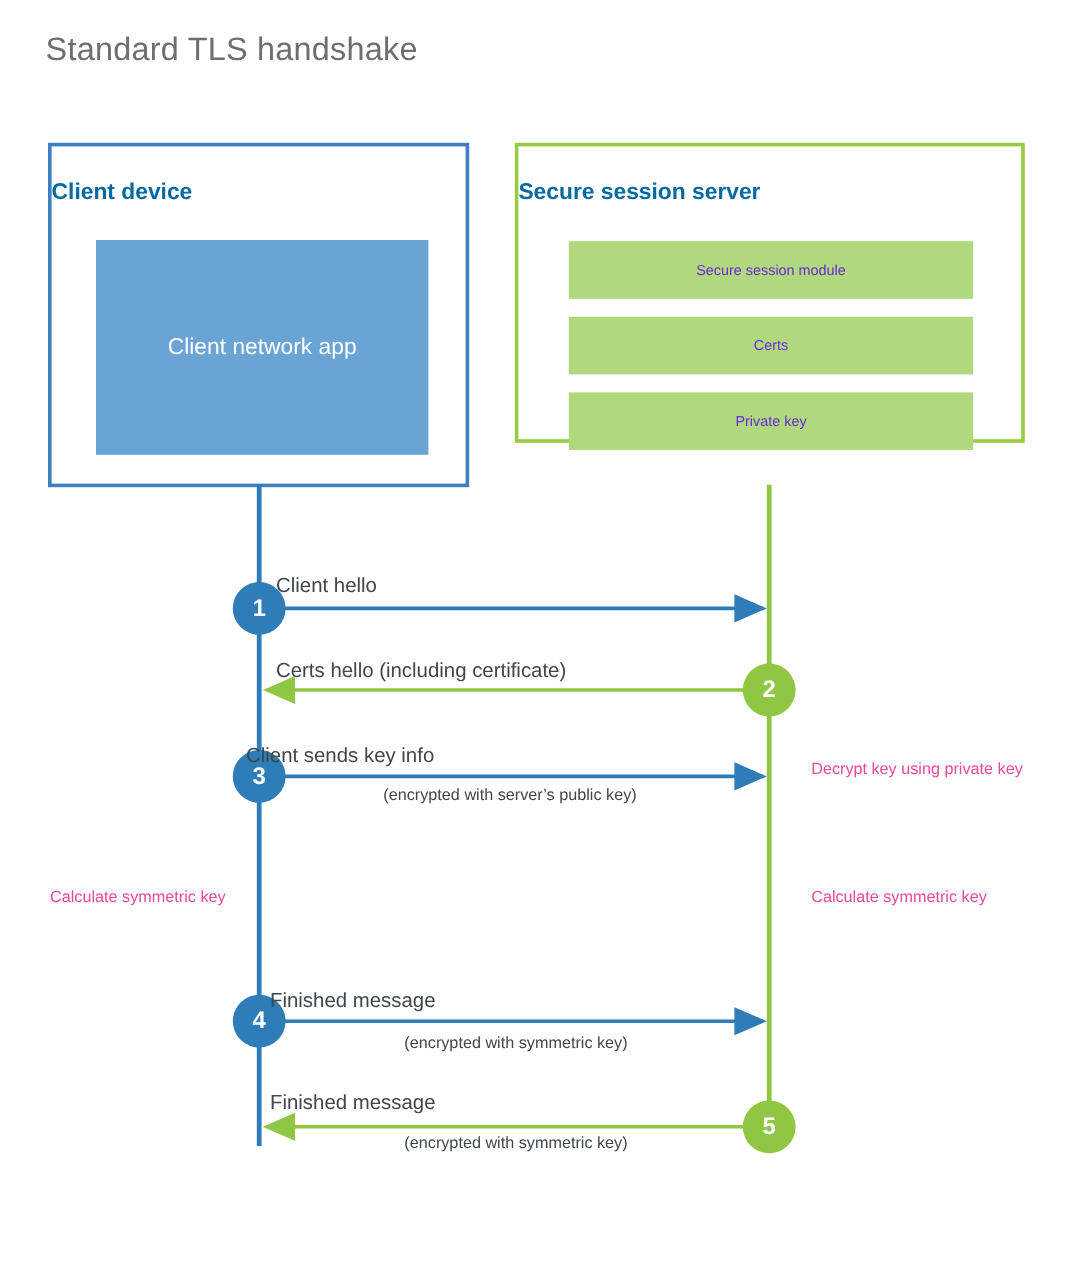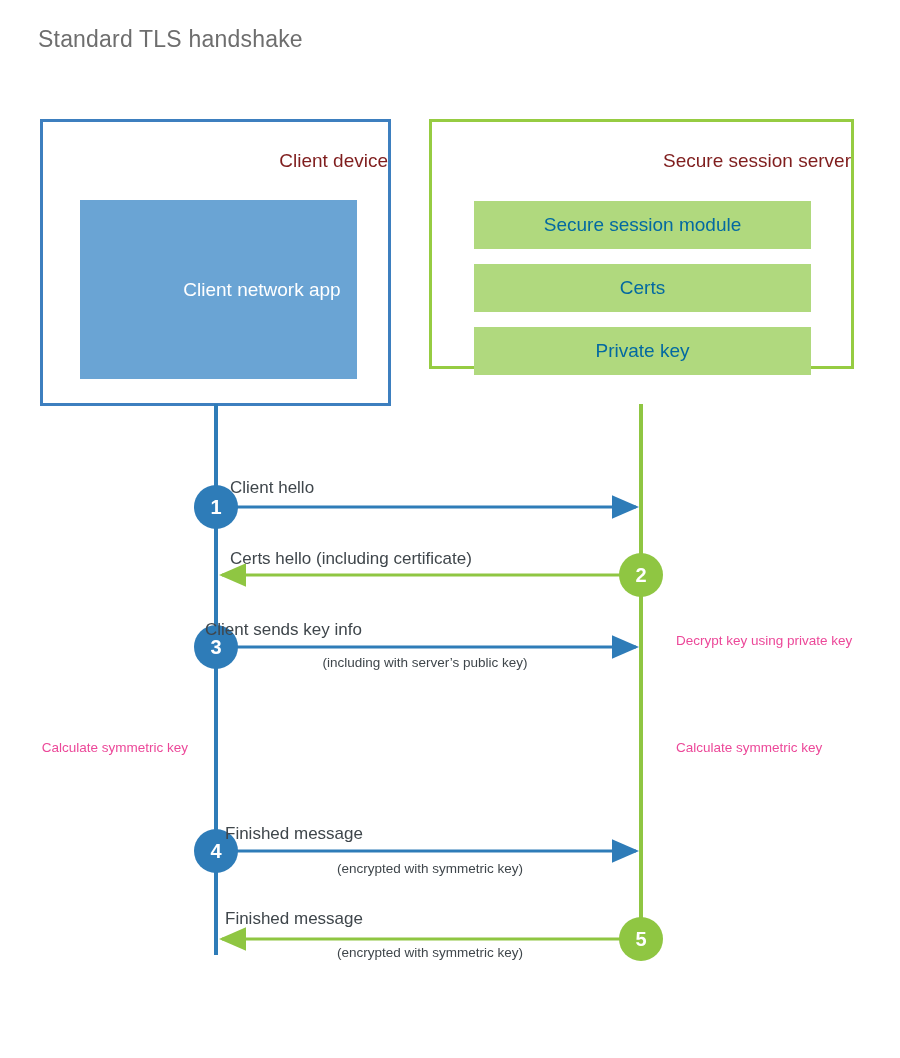--- a/index.html
+++ b/index.html
@@ -13,21 +13,21 @@
     position: relative;
     font-family: "Liberation Sans", "DejaVu Sans", sans-serif;
     overflow: hidden;
   }
 
   
   #page-title {
     position: absolute;
     left: 38px;
     top: 26px;
-    font-size: 23px;
+    font-size: 27px;
     font-weight: 300;
     color: #6e6e6e;
     letter-spacing: 0.2px;
     white-space: nowrap;
   }
 
   
   .party-box {
     position: absolute;
     background: #ffffff;
@@ -45,37 +45,37 @@
     top: 119px;
     width: 425px;
     height: 250px;
     border: 3px solid #96cc42;
   }
   .party-title {
     position: absolute;
     left: 0;
     right: 0;
     top: 28px;
-    text-align: right;
+    text-align: left;
     font-size: 19px;
-    font-weight: normal;
-    color: #7f1d1d;
+    font-weight: bold;
+    color: #0369a1;
   }
 
   
   #client-app-block {
     position: absolute;
     left: 37px;
     top: 78px;
     width: 277px;
     height: 179px;
     background: #6aa4d4;
     display: flex;
     align-items: center;
-    justify-content: flex-end;
+    justify-content: center;
   }
   #client-app-label {
     color: #ffffff;
     font-size: 19px;
     font-weight: 300;
     text-align: center;
     line-height: 1.32;
     width: 190px;
   }
 
@@ -84,22 +84,22 @@
     position: absolute;
     left: 42px;
     width: 337px;
     height: 48px;
     background: #b0d97e;
     display: flex;
     align-items: center;
     justify-content: center;
   }
   .server-bar-label {
-    color: #0369a1;
-    font-size: 19px;
+    color: #6d28d9;
+    font-size: 12px;
     font-weight: 300;
     white-space: nowrap;
   }
   #server-bar-0 { top: 79px; }
   #server-bar-1 { top: 142px; }
   #server-bar-2 { top: 205px; }
 
   
   #lane-svg {
     position: absolute;
@@ -241,21 +241,21 @@
 <div id="step-circle-2" class="step-circle green">2</div>
 <div id="step-circle-3" class="step-circle blue">3</div>
 <div id="step-circle-4" class="step-circle blue">4</div>
 <div id="step-circle-5" class="step-circle green">5</div>
 
 <div id="label-1" class="arrow-label">Client hello</div>
 
 <div id="label-2" class="arrow-label">Certs hello (including certificate)</div>
 
 <div id="label-3" class="arrow-label">Client sends key info</div>
-<div id="sublabel-3" class="arrow-sublabel">(including with server’s public key)</div>
+<div id="sublabel-3" class="arrow-sublabel">(encrypted with server’s public key)</div>
 
 <div id="label-4" class="arrow-label">Finished message</div>
 <div id="sublabel-4" class="arrow-sublabel">(encrypted with symmetric key)</div>
 
 <div id="label-5" class="arrow-label">Finished message</div>
 <div id="sublabel-5" class="arrow-sublabel">(encrypted with symmetric key)</div>
 
 <div id="note-decrypt" class="side-note">Decrypt key using private key</div>
 
 <div id="note-calc-client" class="side-note">Calculate symmetric key</div>

